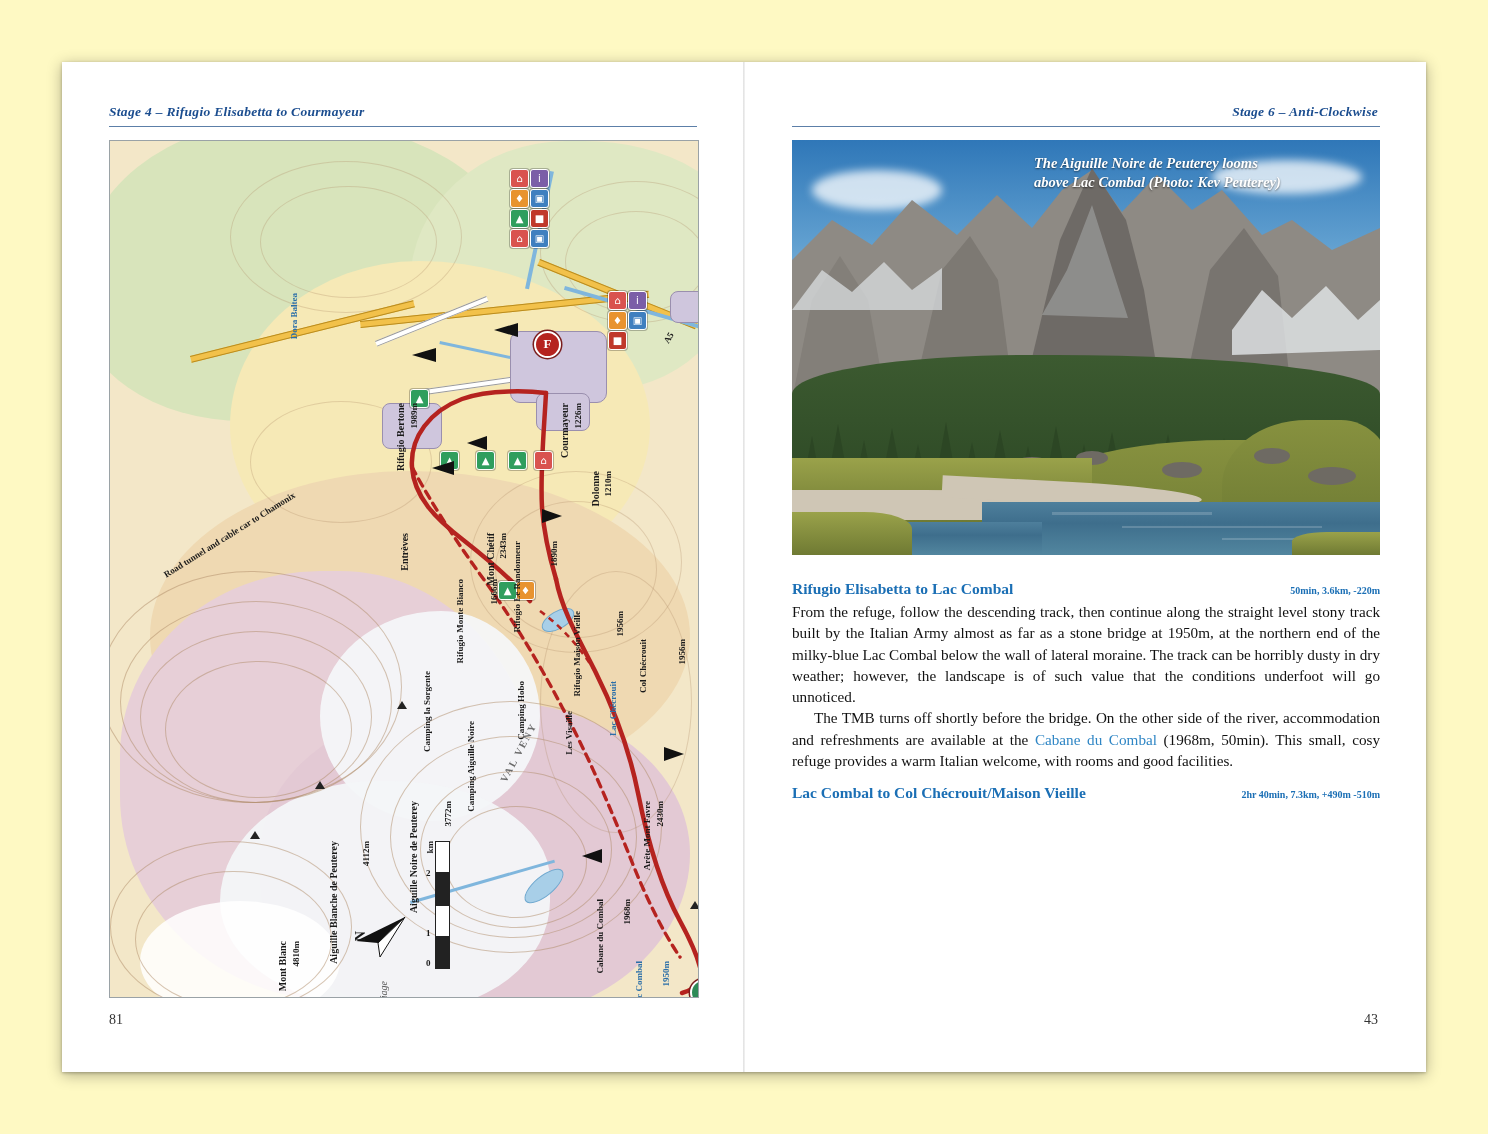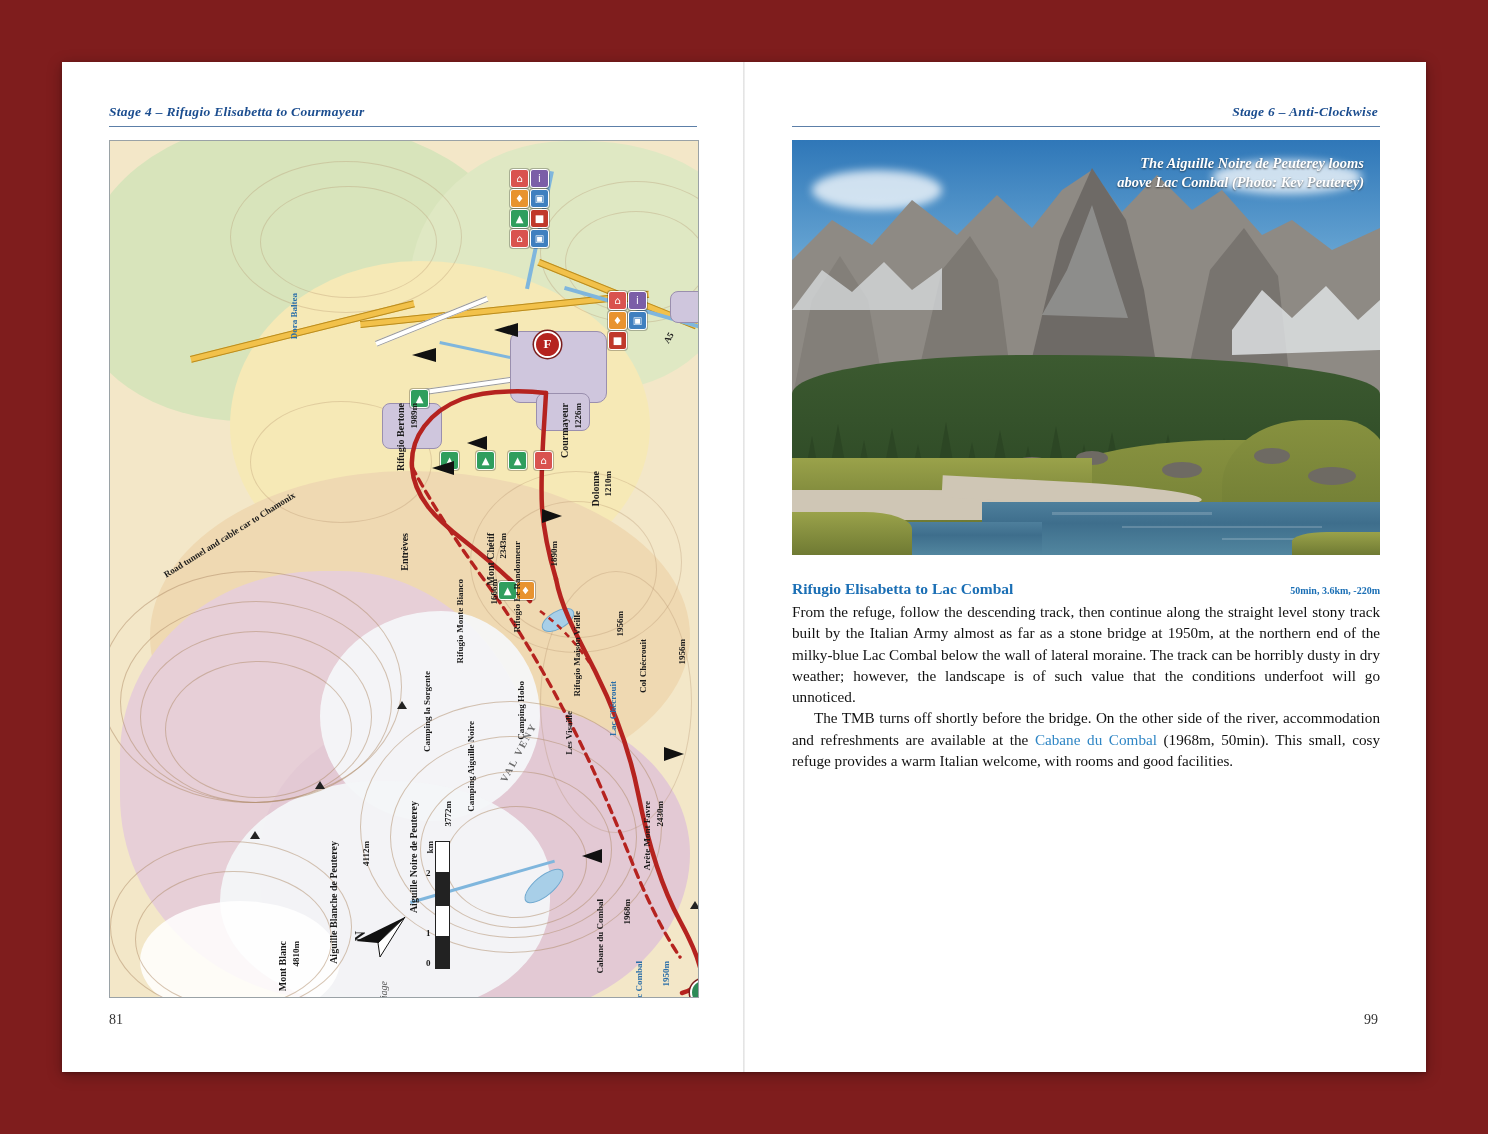--- a/index.html
+++ b/index.html
@@ -8,21 +8,21 @@
     background: #ffffff;
     width: 1488px;
     height: 1134px;
     overflow: hidden;
     font-family: "Liberation Sans", sans-serif;
   }
   #page {
     position: relative;
     width: 1488px;
     height: 1134px;
-    background: #7f1d1d;
+    background: #fef9c3;
   }
   
   .book {
     position: absolute;
     left: 62px;
     top: 62px;
     width: 1364px;
     height: 1010px;
     background: #ffffff;
     box-shadow: 0 3px 14px rgba(0,0,0,0.30), 0 1px 3px rgba(0,0,0,0.25);
@@ -256,21 +256,20 @@
   }
   .water-refl {
     position: absolute;
     background: rgba(255,255,255,0.18);
   }
   .caption {
     position: absolute;
     right: 16px;
     top: 14px;
     width: 330px;
-    text-align: right;
     color: #ffffff;
     font-family: "Liberation Serif", serif;
     font-style: italic;
     font-weight: bold;
     font-size: 14.5px;
     line-height: 1.32;
     text-shadow: 0 1px 2px rgba(0,0,0,0.6);
   }
 
   
@@ -577,18 +576,22 @@
       <div class="textcol">
         <div class="sec-head">
           <span>Rifugio Elisabetta to Lac Combal</span>
           <span class="stat">50min, 3.6km, -220m</span>
         </div>
         <p class="body">From the refuge, follow the descending track, then continue along the straight level stony track built by the Italian Army almost as far as a stone bridge at 1950m, at the northern end of the milky-blue Lac Combal below the wall of lateral moraine. The track can be horribly dusty in dry weather; however, the landscape is of such value that the conditions underfoot will go unnoticed.</p>
         <p class="body indent">The TMB turns off shortly before the bridge. On the other side of the river, accommodation and refreshments are available at the <span class="link">Cabane du Combal</span> (1968m, <span class="bold">50min</span>). This small, cosy refuge provides a warm Italian welcome, with rooms and good facilities.</p>
 
         <div class="gap"></div>
 
+        <div class="sec-head">
+          <span>Lac Combal to Col Chécrouit/Maison Vieille</span>
+          <span class="stat">2hr 40min, 7.3km, +490m -510m</span>
+        </div>
       </div>
 
-      <div class="folio folio-right">99</div>
+      <div class="folio folio-right">43</div>
     </div>
   </div>
 </div>
 
 </body></html>

